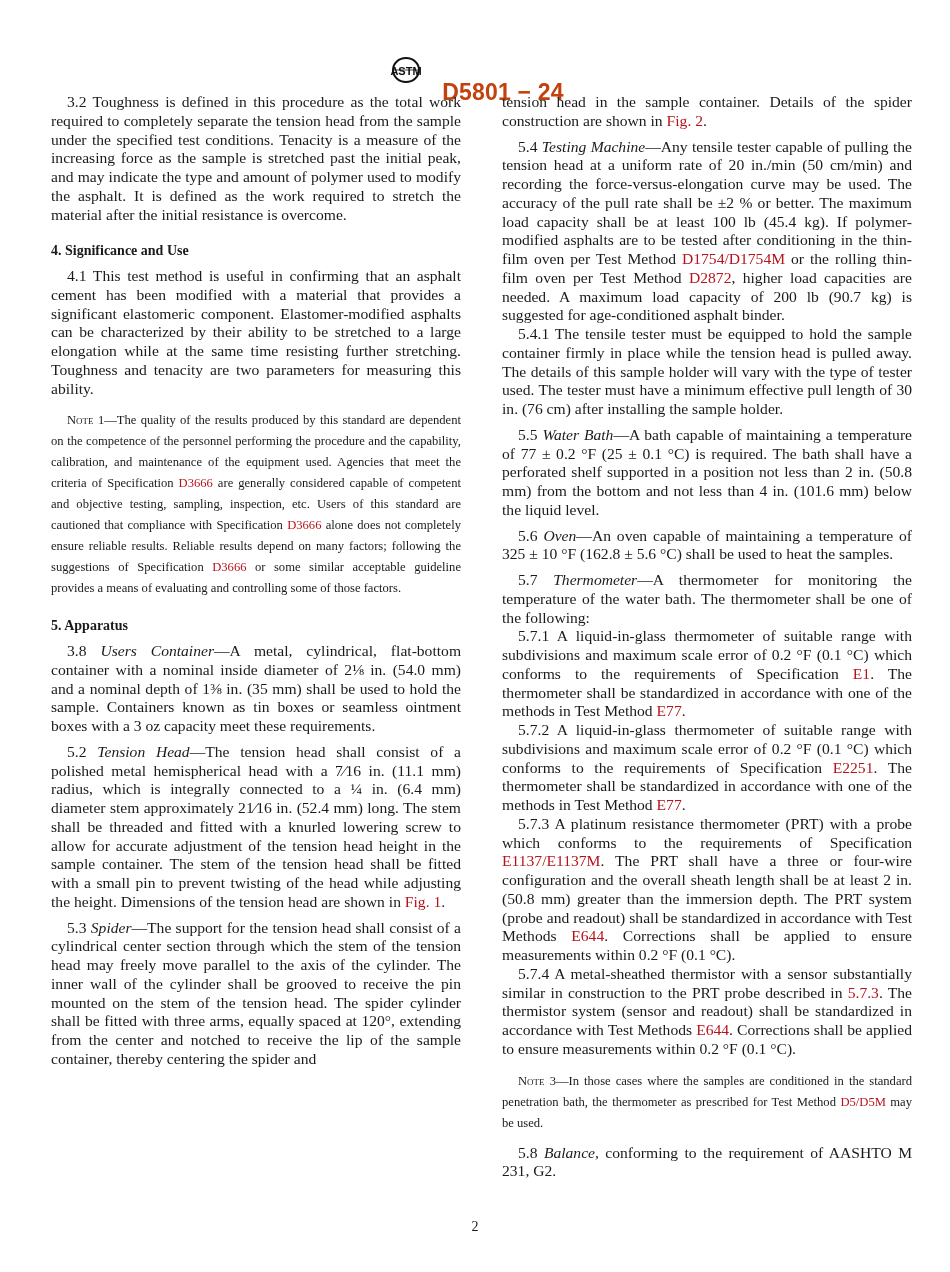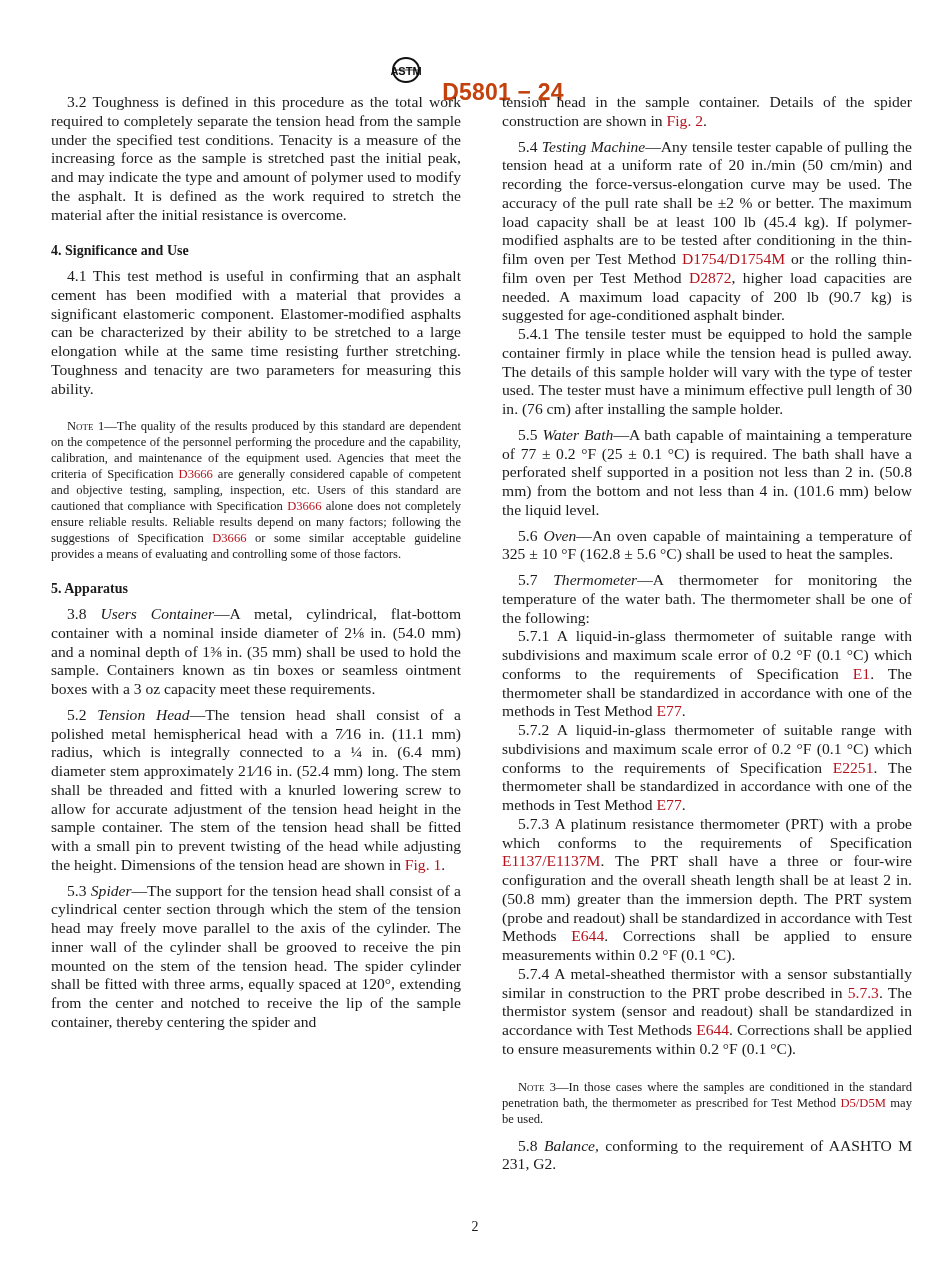--- a/index.html
+++ b/index.html
@@ -12,21 +12,21 @@
                  font-size: 23px; color: #c2410c; letter-spacing: 0.2px; margin-top: 44px; }
   .col { position: absolute; top: 93px; width: 410px; font-size: 15.6px; line-height: 18.75px;
          text-align: justify; }
   .col.left { left: 51px; }
   .col.right { left: 502px; }
   p { margin: 0; }
   .para { text-indent: 16px; margin-bottom: 7px; }
   .para.tight { margin-bottom: 0; }
   .cont { text-indent: 0; }
   .h2 { font-weight: bold; font-size: 14px; margin: 18px 0 6px 0; }
-  .note { font-size: 12.6px; line-height: 16px; text-indent: 16px; margin: 20px 0 10px 0; }
+  .note { font-size: 12.6px; line-height: 21px; text-indent: 16px; margin: 12px 0 10px 0; }
   .note .sc { font-variant: small-caps; }
   .link { color: #b5121b; }
   i { font-style: italic; }
   .pagenum { position: absolute; top: 1219px; left: 0; width: 950px; text-align: center; font-size: 14px; }
 </style>
 </head>
 <body>
 
 <div class="header">
   <span class="logo">

